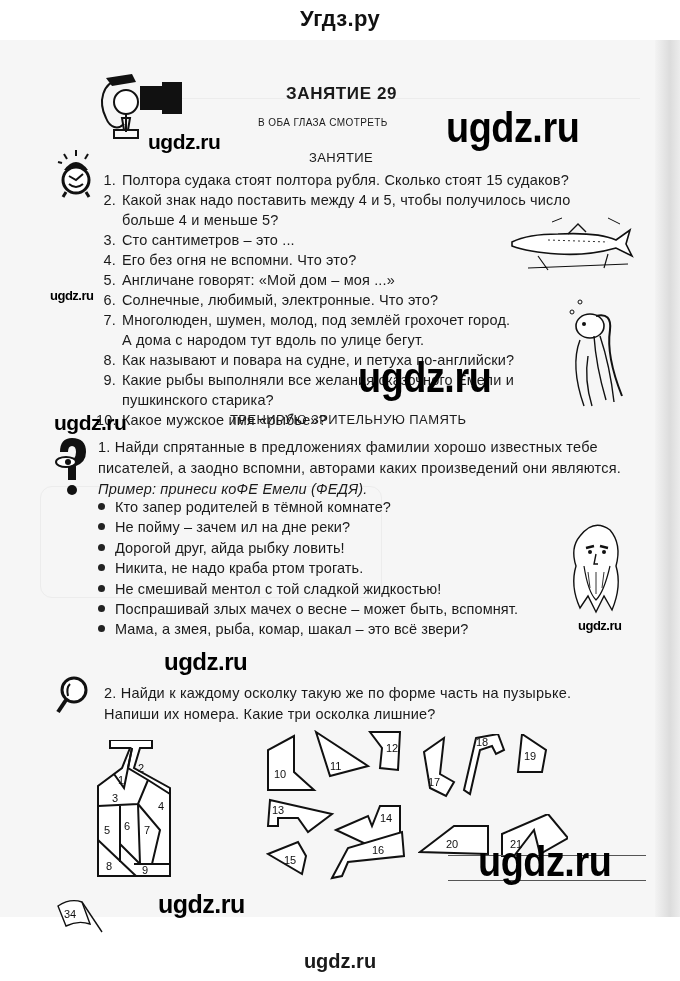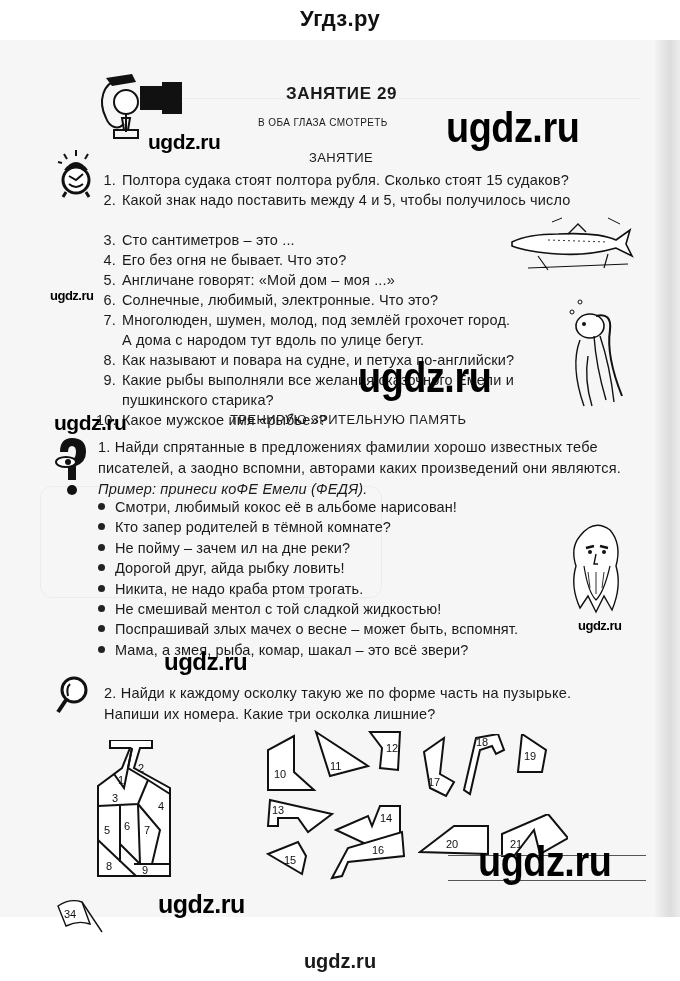--- a/index.html
+++ b/index.html
@@ -64,23 +64,23 @@
   <line x1="2" y1="12" x2="6" y2="13" stroke="#111" stroke-width="2"></line>
   <path d="M8 20 Q20 4 32 20 Z" fill="#111"></path>
   <circle cx="20" cy="30" r="13" fill="#fff" stroke="#111" stroke-width="3"></circle>
   <path d="M13 26 L20 30 L27 24" fill="none" stroke="#111" stroke-width="2"></path>
   <path d="M13 34 Q20 40 27 34" fill="none" stroke="#111" stroke-width="2"></path>
   <line x1="10" y1="42" x2="7" y2="47" stroke="#111" stroke-width="3"></line>
   <line x1="30" y1="42" x2="33" y2="47" stroke="#111" stroke-width="3"></line>
 </svg>
 
 <div class="q" style="top:170px;left:96px"><span class="n">1.</span><span>Полтора судака стоят полтора рубля. Сколько стоят 15 судаков?</span></div>
-<div class="q" style="top:190px;left:96px"><span class="n">2.</span><span>Какой знак надо поставить между 4 и 5, чтобы получилось число</span><br></div>
+<div class="q" style="top:190px;left:96px"><span class="n">2.</span><span>Какой знак надо поставить между 4 и 5, чтобы получилось число</span><br><span class="cont">больше 4 и меньше 5?</span></div>
 <div class="q" style="top:230px;left:96px"><span class="n">3.</span><span>Сто сантиметров – это ...</span></div>
-<div class="q" style="top:250px;left:96px"><span class="n">4.</span><span>Его без огня не бывает. Что это?</span></div>
+<div class="q" style="top:250px;left:96px"><span class="n">4.</span><span>Его без огня не вспомни. Что это?</span></div>
 <div class="q" style="top:270px;left:96px"><span class="n">5.</span><span>Англичане говорят: «Мой дом – моя ...»</span></div>
 <div class="q" style="top:290px;left:96px"><span class="n">6.</span><span>Солнечные, любимый, электронные. Что это?</span></div>
 <div class="q" style="top:310px;left:96px"><span class="n">7.</span><span>Многолюден, шумен, молод, под землёй грохочет город.</span><br><span class="cont">А дома с народом тут вдоль по улице бегут.</span></div>
 <div class="q" style="top:350px;left:96px"><span class="n">8.</span><span>Как называют и повара на судне, и петуха по-английски?</span></div>
 <div class="q" style="top:370px;left:96px"><span class="n">9.</span><span>Какие рыбы выполняли все желания сказочного Емели и</span><br><span class="cont">пушкинского старика?</span></div>
 <div class="q" style="top:410px;left:96px"><span class="n">10.</span><span>Какое мужское имя «рыбье»?</span></div>
 
 <div class="wm wm-small" style="top:288px;left:50px">ugdz.ru</div>
 <div class="wm wm-big" style="top:354px;left:358px">ugdz.ru</div>
 
@@ -112,21 +112,20 @@
   <circle cx="18" cy="54" r="5" fill="#111"></circle>
 </svg>
 
 <div class="task" style="top:437px;left:98px">
   <div>1. Найди спрятанные в предложениях фамилии хорошо известных тебе</div>
   <div>писателей, а заодно вспомни, авторами каких произведений они являются.</div>
   <div class="example">Пример: принеси коФЕ Емели (ФЕДЯ).</div>
 </div>
 
 <div class="bullet-list">
-  <div class="bullet">Смотри, любимый кокос её в альбоме нарисован!</div>
   <div class="bullet">Кто запер родителей в тёмной комнате?</div>
   <div class="bullet">Не пойму – зачем ил на дне реки?</div>
   <div class="bullet">Дорогой друг, айда рыбку ловить!</div>
   <div class="bullet">Никита, не надо краба ртом трогать.</div>
   <div class="bullet">Не смешивай ментол с той сладкой жидкостью!</div>
   <div class="bullet">Поспрашивай злых мачех о весне – может быть, вспомнят.</div>
   <div class="bullet">Мама, а змея, рыба, комар, шакал – это всё звери?</div>
 </div>
 
 <svg class="abs" style="top:516px;left:566px" width="60" height="98">

